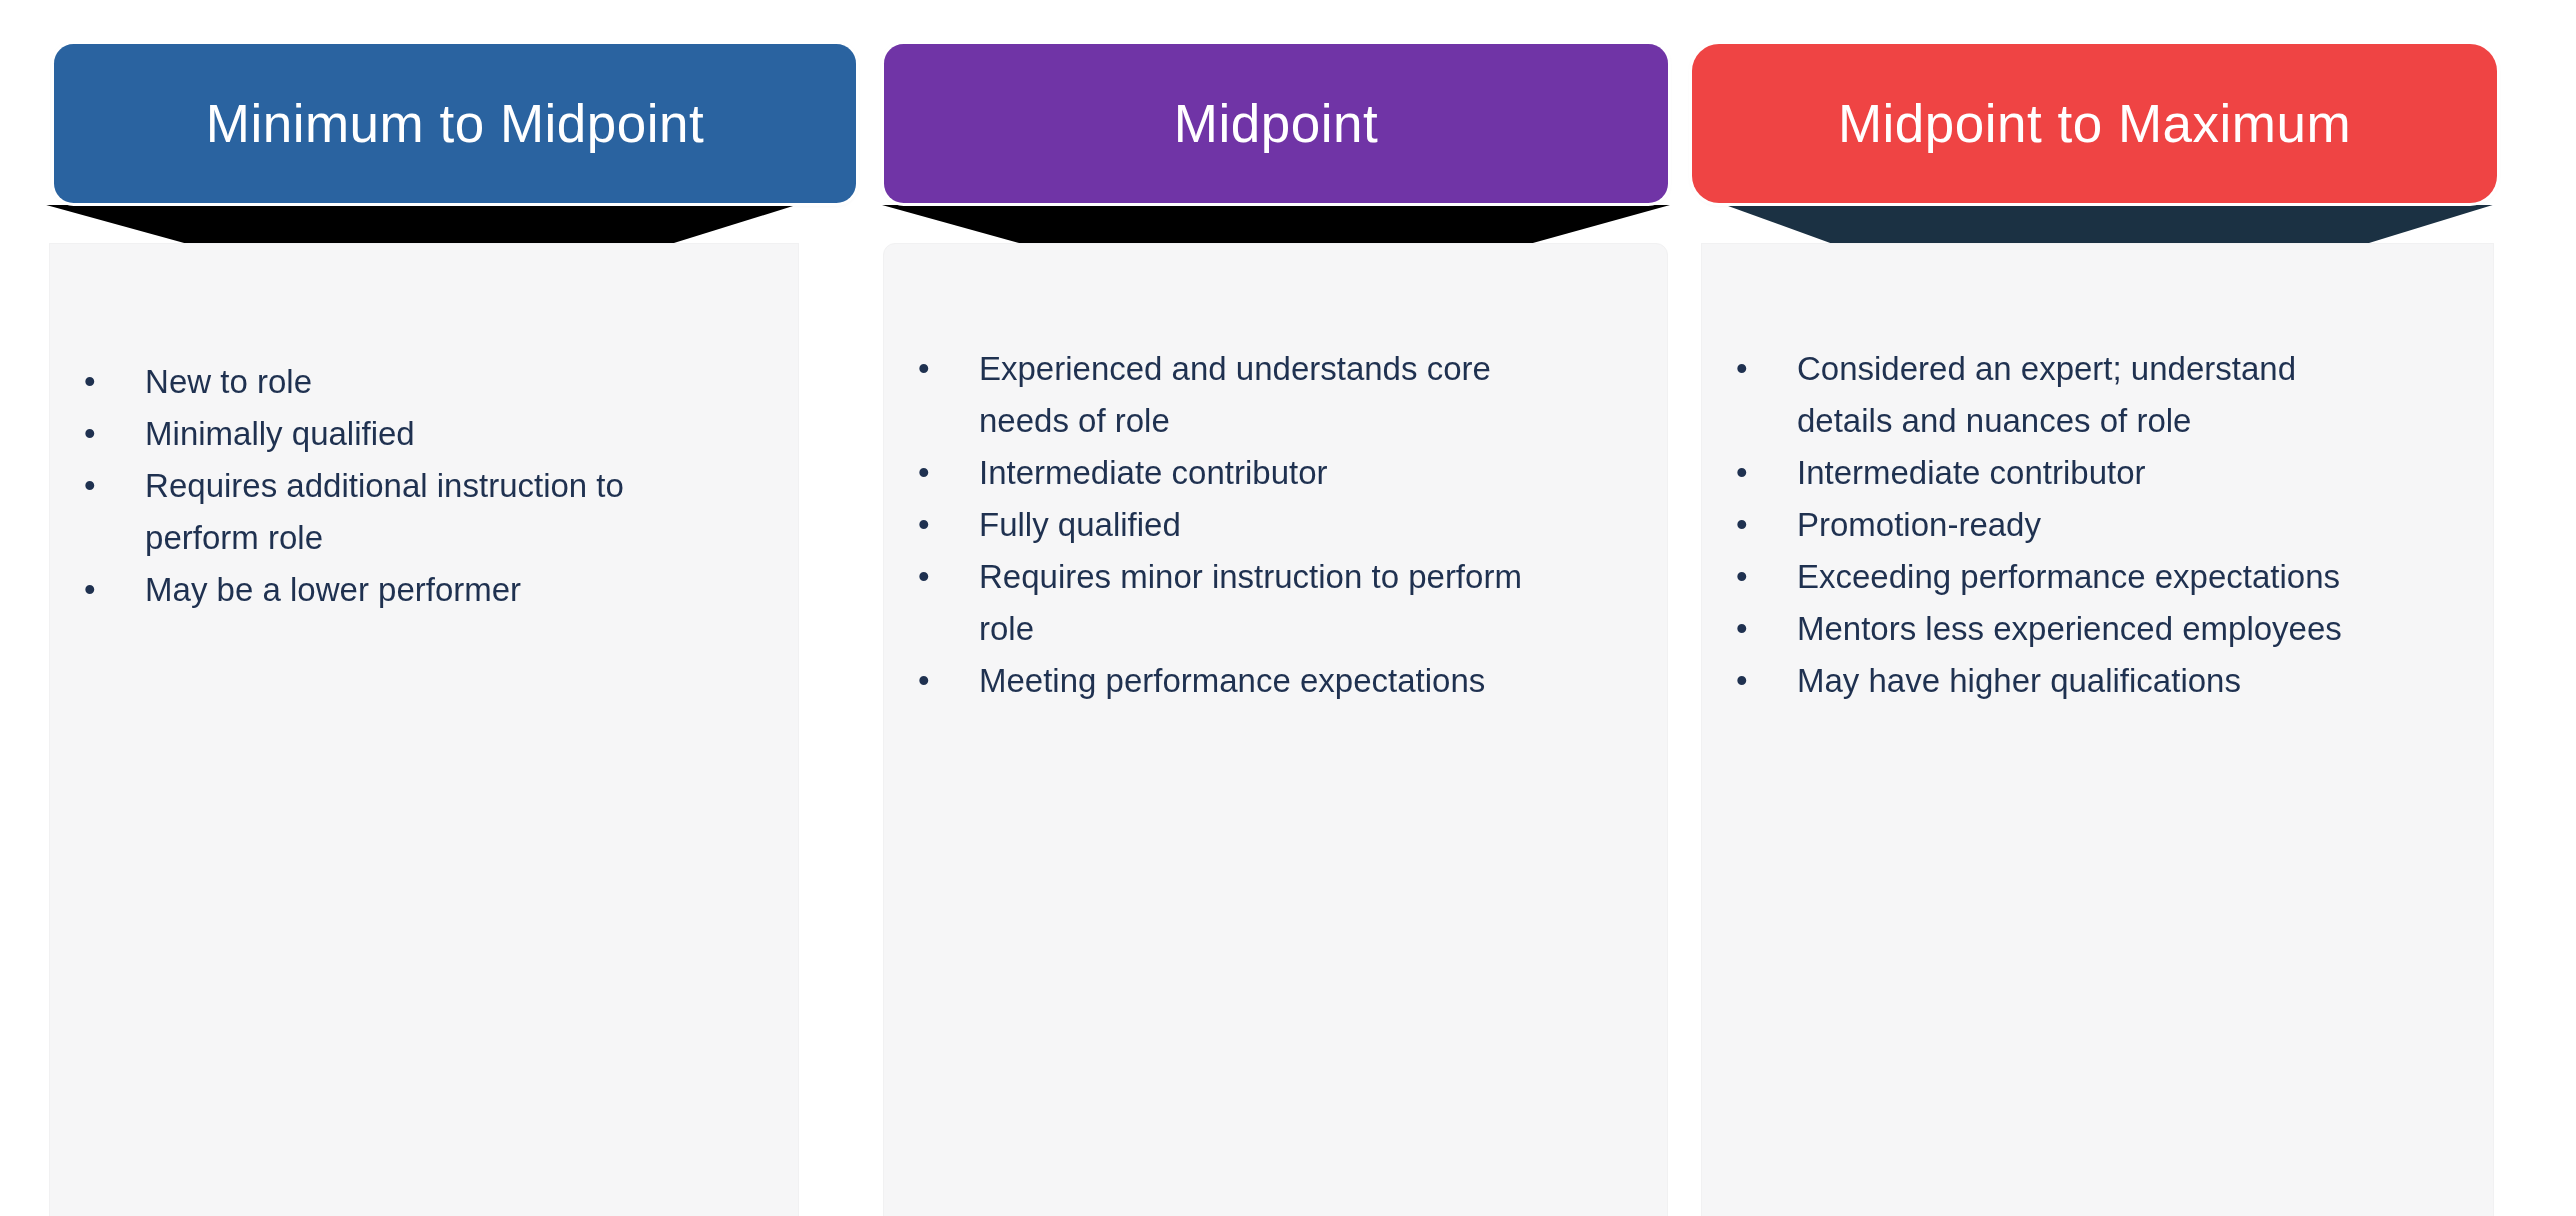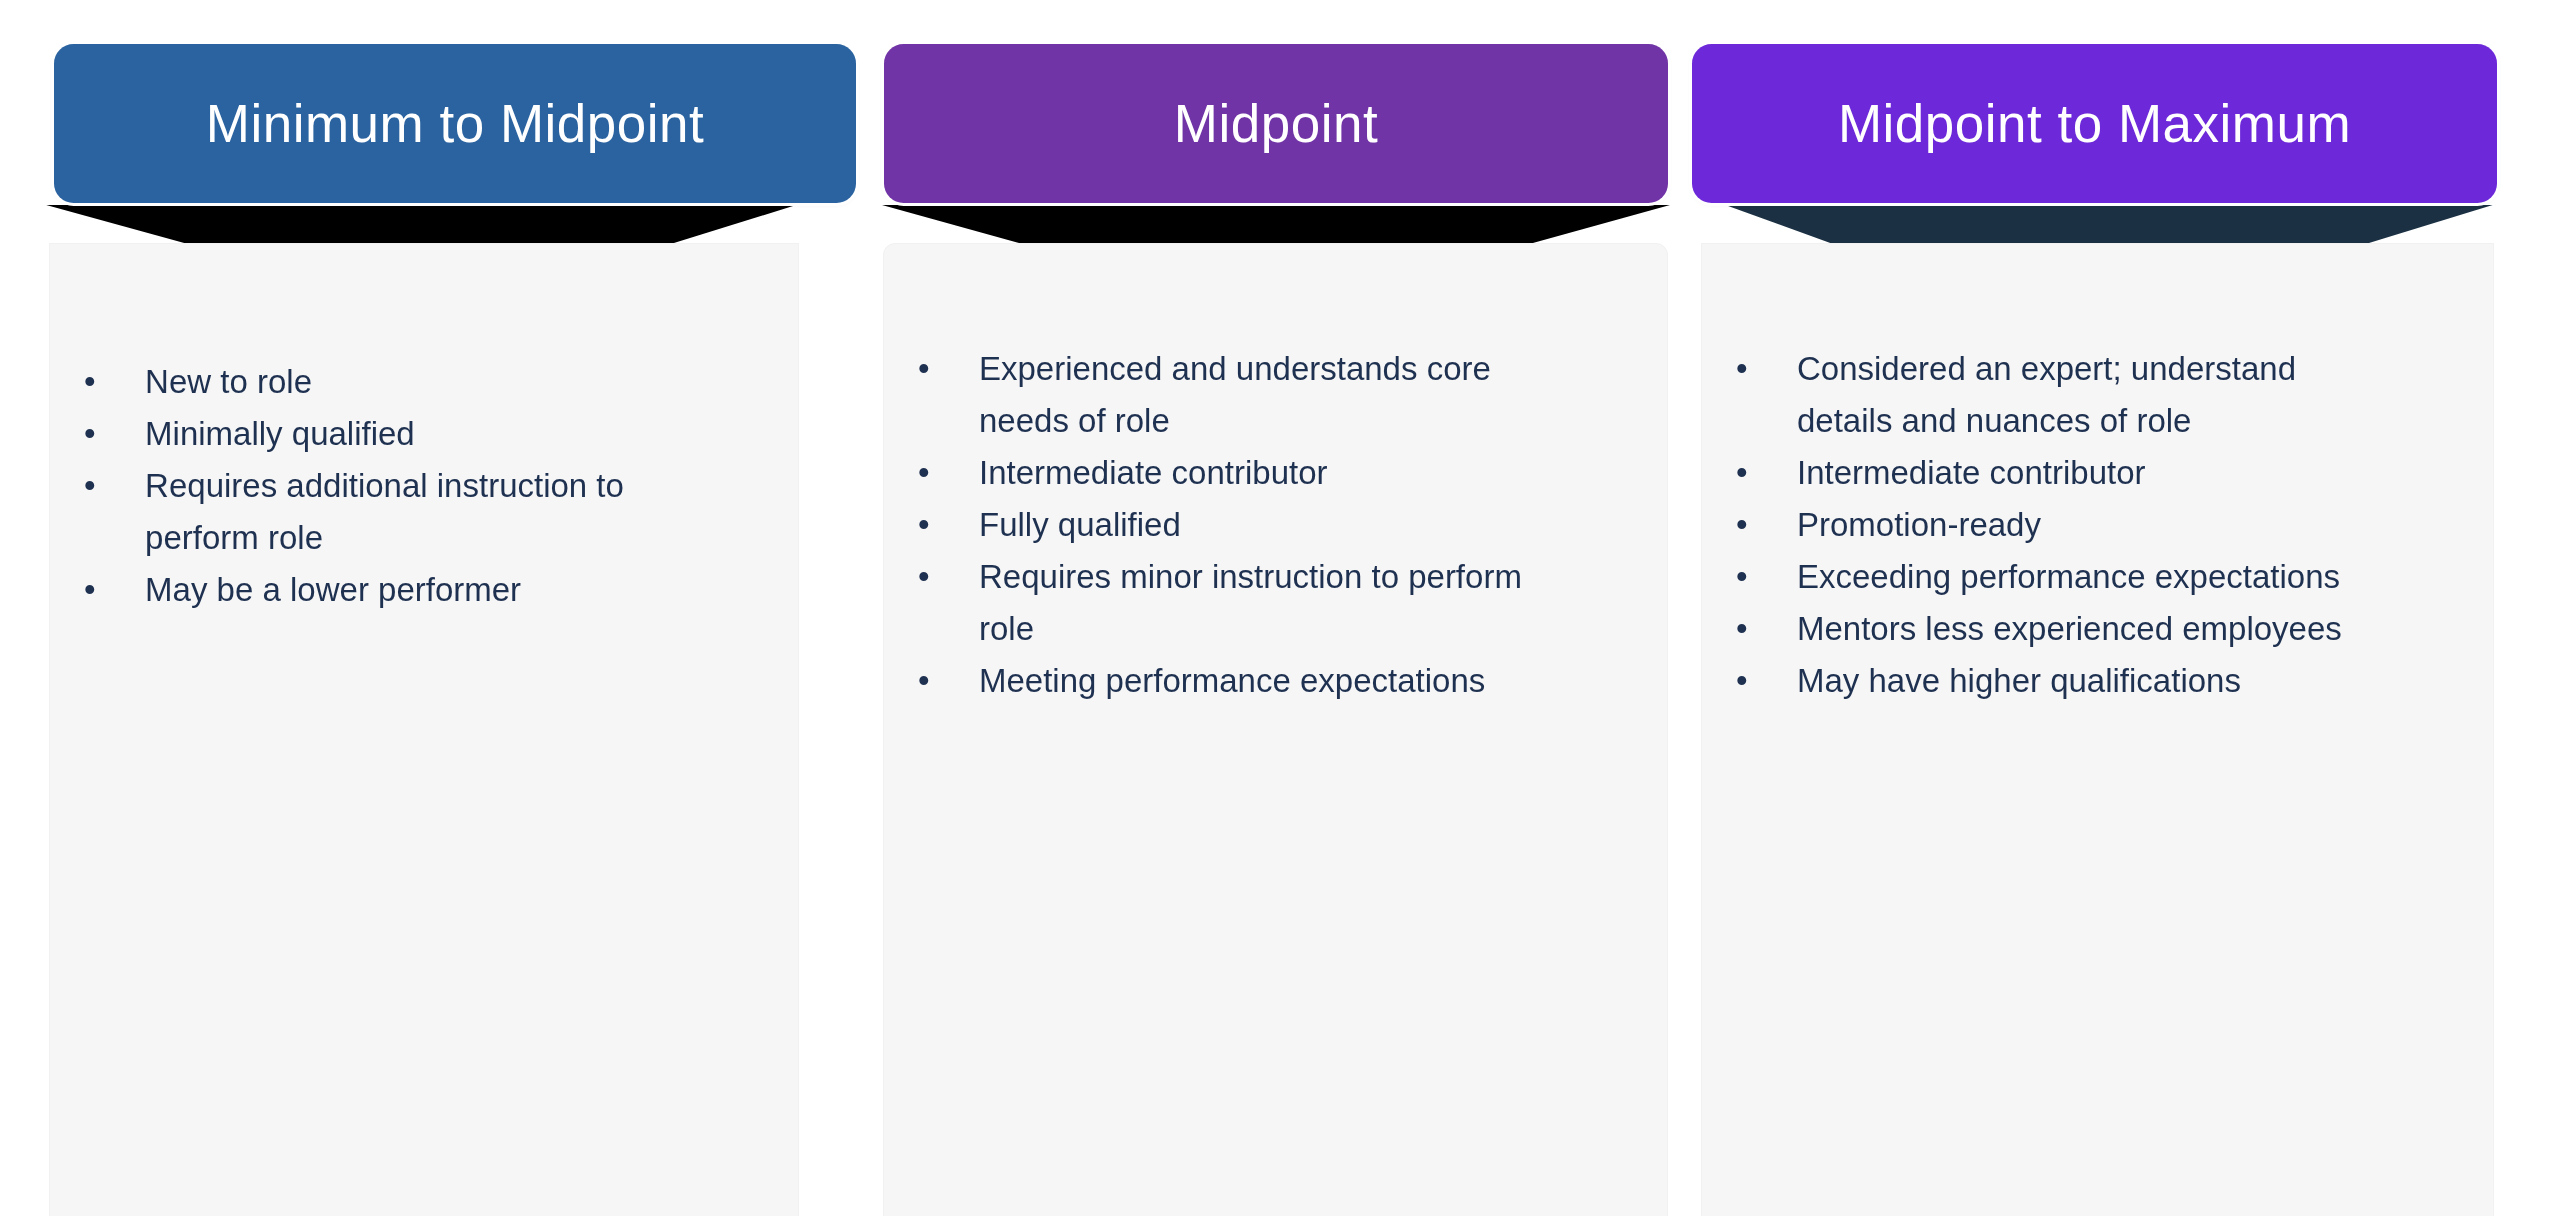--- a/index.html
+++ b/index.html
@@ -92,21 +92,21 @@
         <li>Intermediate contributor</li>
         <li>Fully qualified</li>
         <li>Requires minor instruction to perform
 role</li>
         <li>Meeting performance expectations</li>
       </ul>
     </div>
   </div>
 
   <div class="col col-3">
-    <div class="header" style="background: #6d28d9;">
+    <div class="header" style="background: #ef4444; border-radius: 27px;">
       <span>Midpoint to Maximum</span>
     </div>
     <div class="connector" style="background: rgb(27, 49, 67);"></div>
     <div class="panel">
       <ul class="bullets">
         <li>Considered an expert; understand
 details and nuances of role</li>
         <li>Intermediate contributor</li>
         <li>Promotion-ready</li>
         <li>Exceeding performance expectations</li>

